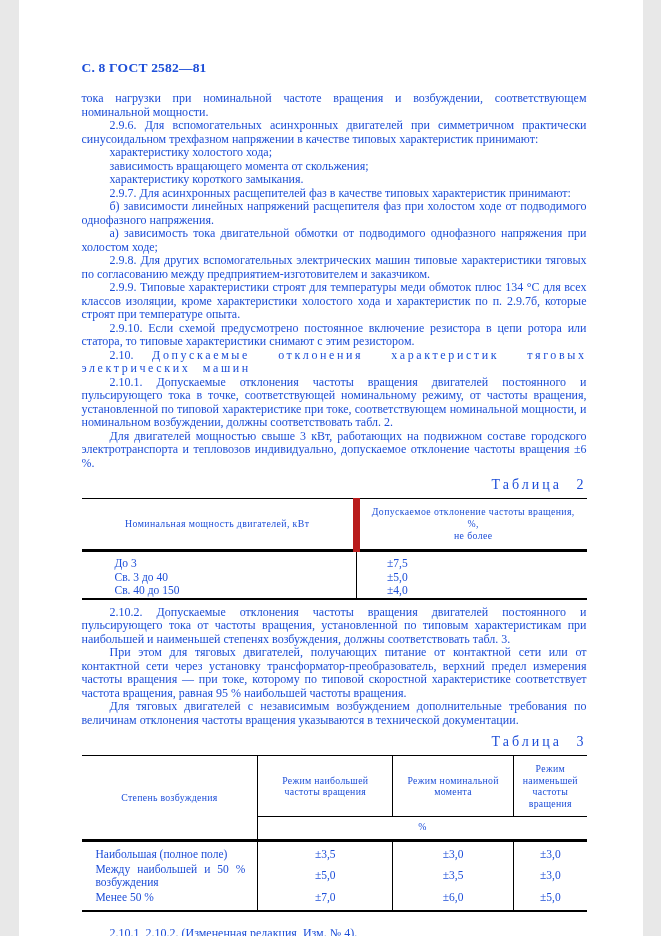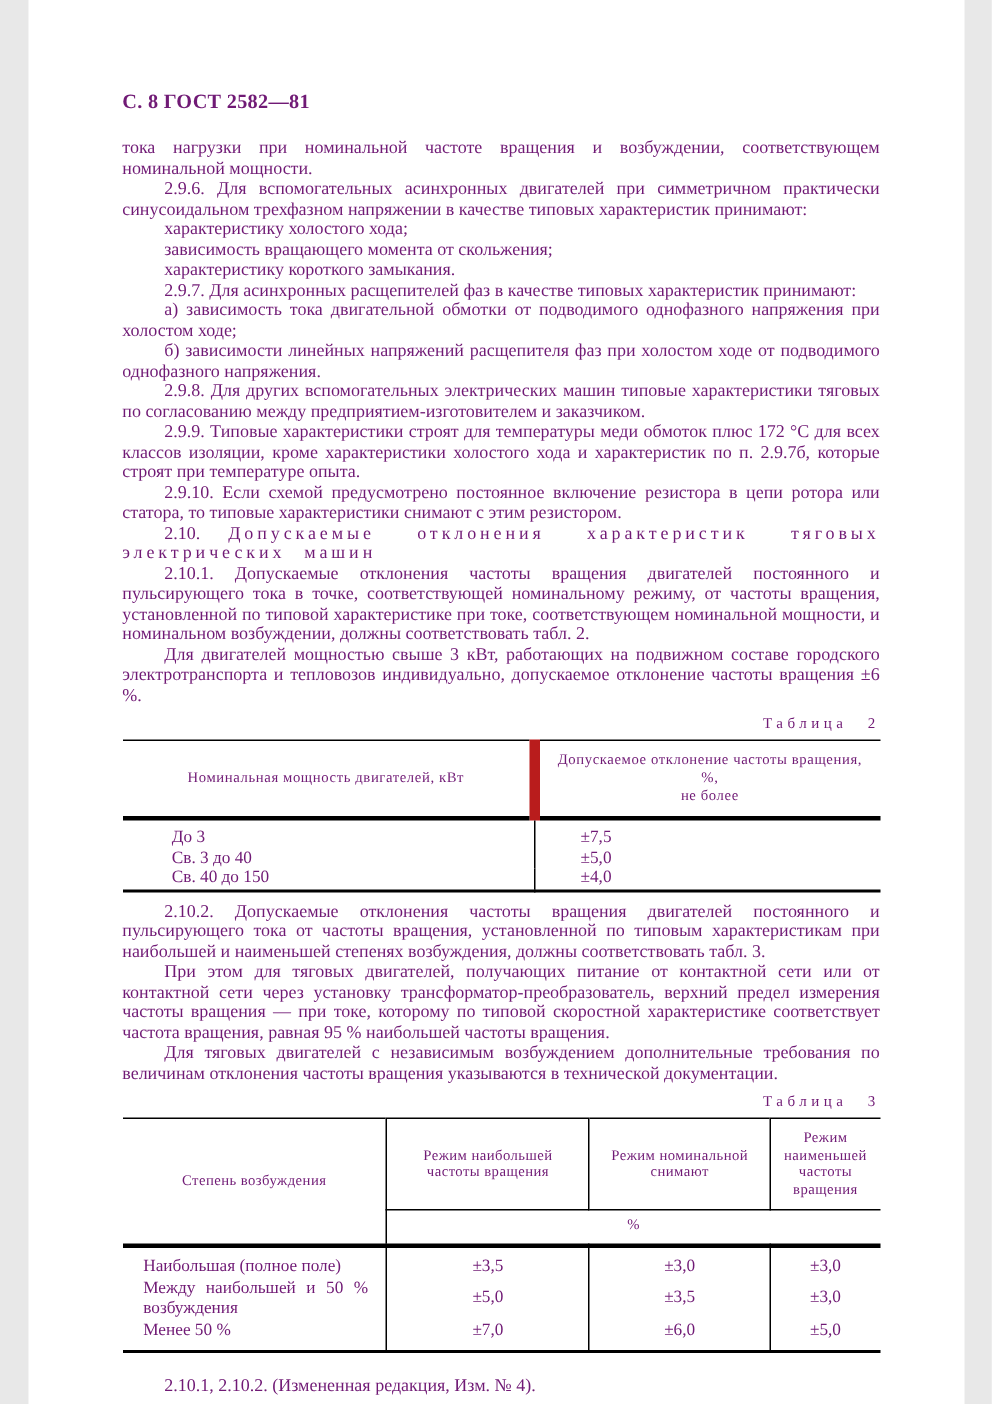--- a/index.html
+++ b/index.html
@@ -1,21 +1,21 @@
 <!DOCTYPE html>
 <html><head>
 <meta charset="utf-8">
 <style>
   html,body { margin:0; padding:0; background:#e8e8e8; }
   .page {
     position:relative;
     width:624px; height:936px;
     margin:0 auto;
     background:#ffffff;
-    color:#701a75;
+    color:#1d4ed8;
     font-family:"Liberation Serif", serif;
     box-sizing:border-box;
     padding:61px 56px 0 63px;
     overflow:hidden;
   }
   .running-header {
     font-weight:bold;
     font-size:13.5px;
     line-height:14px;
     margin:0 0 17px 0;
@@ -25,21 +25,21 @@
     margin:0;
     font-size:12px;
     line-height:13.5px;
     text-align:justify;
     text-indent:28px;
   }
   .para.noindent { text-indent:0; }
   .heading .spaced { letter-spacing:2.6px; word-spacing:7px; }
   .table-label {
     text-align:right;
-    font-size:10px;
+    font-size:14px;
     letter-spacing:3px;
     word-spacing:8px;
     margin:7px 0 5px 0;
   }
   table.gt {
     width:100%;
     border-collapse:collapse;
     table-layout:fixed;
     border-top:1px solid #000;
     border-bottom:2px solid #000;
@@ -108,24 +108,24 @@
 <div class="page">
 
   <div class="running-header">С. 8 ГОСТ 2582—81</div>
 
   <p class="para noindent">тока нагрузки при номинальной частоте вращения и возбуждении, соответствующем номинальной мощности.</p>
   <p class="para">2.9.6. Для вспомогательных асинхронных двигателей при симметричном практически синусоидальном трехфазном напряжении в качестве типовых характеристик принимают:</p>
   <p class="para">характеристику холостого хода;</p>
   <p class="para">зависимость вращающего момента от скольжения;</p>
   <p class="para">характеристику короткого замыкания.</p>
   <p class="para">2.9.7. Для асинхронных расщепителей фаз в качестве типовых характеристик принимают:</p>
+  <p class="para">б) зависимости линейных напряжений расщепителя фаз при холостом ходе от подводимого однофазного напряжения.</p>
   <p class="para">а) зависимость тока двигательной обмотки от подводимого однофазного напряжения при холостом ходе;</p>
-  <p class="para">б) зависимости линейных напряжений расщепителя фаз при холостом ходе от подводимого однофазного напряжения.</p>
   <p class="para">2.9.8. Для других вспомогательных электрических машин типовые характеристики тяговых по согласованию между предприятием-изготовителем и заказчиком.</p>
-  <p class="para">2.9.9. Типовые характеристики строят для температуры меди обмоток плюс 172 °С для всех классов изоляции, кроме характеристики холостого хода и характеристик по п. 2.9.7б, которые строят при температуре опыта.</p>
+  <p class="para">2.9.9. Типовые характеристики строят для температуры меди обмоток плюс 134 °С для всех классов изоляции, кроме характеристики холостого хода и характеристик по п. 2.9.7б, которые строят при температуре опыта.</p>
   <p class="para">2.9.10. Если схемой предусмотрено постоянное включение резистора в цепи ротора или статора, то типовые характеристики снимают с этим резистором.</p>
 
   <p class="para heading"><span>2.10.</span> <span class="spaced">Допускаемые отклонения характеристик тяговых электрических машин</span></p>
 
   <p class="para">2.10.1. Допускаемые отклонения частоты вращения двигателей постоянного и пульсирующего тока в точке, соответствующей номинальному режиму, от частоты вращения, установленной по типовой характеристике при токе, соответствующем номинальной мощности, и номинальном возбуждении, должны соответствовать табл. 2.</p>
   <p class="para">Для двигателей мощностью свыше 3 кВт, работающих на подвижном составе городского электротранспорта и тепловозов индивидуально, допускаемое отклонение частоты вращения ±6 %.</p>
 
   <div class="table-label">Таблица 2</div>
 
   <table class="gt t2">
@@ -160,21 +160,21 @@
   <p class="para">При этом для тяговых двигателей, получающих питание от контактной сети или от контактной сети через установку трансформатор-преобразователь, верхний предел измерения частоты вращения — при токе, которому по типовой скоростной характеристике соответствует частота вращения, равная 95 % наибольшей частоты вращения.</p>
   <p class="para">Для тяговых двигателей с независимым возбуждением дополнительные требования по величинам отклонения частоты вращения указываются в технической документации.</p>
 
   <div class="table-label">Таблица 3</div>
 
   <table class="gt t3">
     <thead>
       <tr>
         <th class="h1" rowspan="2">Степень возбуждения</th>
         <th class="h2">Режим наибольшей частоты вращения</th>
-        <th class="h3">Режим номинальной снимают</th>
+        <th class="h3">Режим номинальной момента</th>
         <th class="h4">Режим наименьшей частоты вращения</th>
       </tr>
       <tr>
         <th class="unit" colspan="3">%</th>
       </tr>
     </thead>
     <tbody>
       <tr class="first">
         <td class="c1">Наибольшая (полное поле)</td>
         <td class="c2">±3,5</td>

